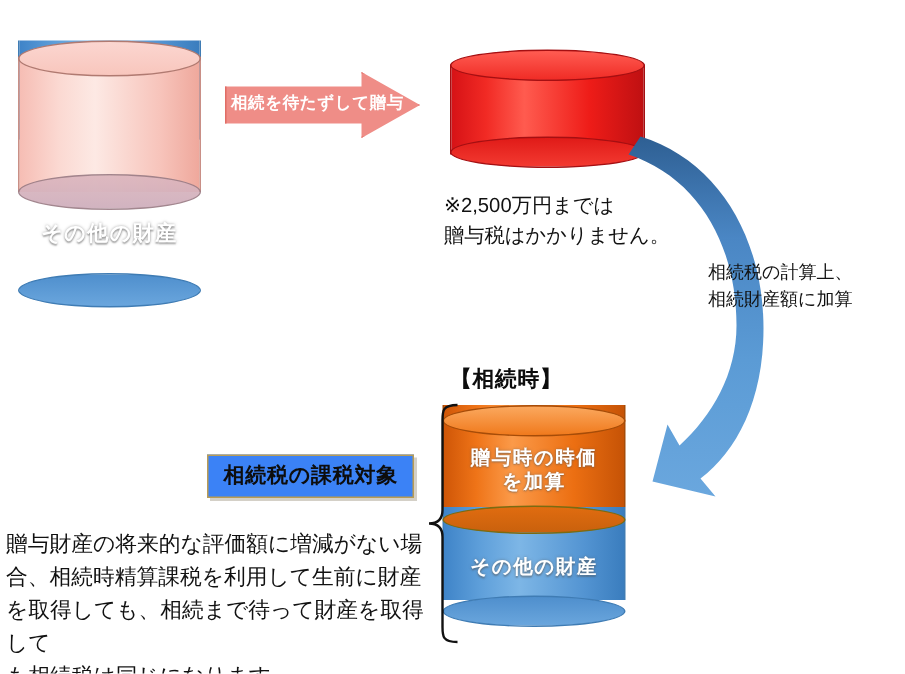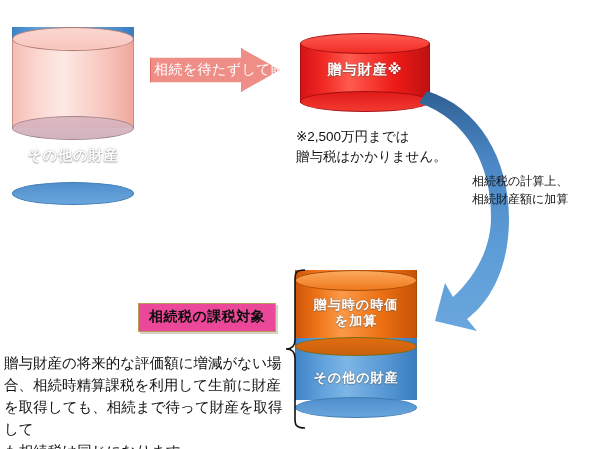--- a/index.html
+++ b/index.html
@@ -84,22 +84,22 @@
     width: 130px; height: 44px;
   }
   #arrow-gift .shape {
     position: absolute; inset: 0;
     background: #ef8d87;
     border: 1px solid #e06d66;
     clip-path: polygon(0% 22%, 70% 22%, 70% 0%, 100% 50%, 70% 100%, 70% 78%, 0% 78%);
   }
   #arrow-gift .txt {
     position: absolute; left: 4px; top: 13px; width: 92px;
-    text-align: left; color: #ffffff; font-size: 14px;
-    font-weight: normal; letter-spacing: .4px; white-space: nowrap;
+    text-align: left; color: #ffffff; font-size: 11px;
+    font-weight: bold; letter-spacing: .4px; white-space: nowrap;
   }
 
   
   #cyl-gift {
     left: 300px; top: 33px; width: 130px; height: 80px;
   }
   #cyl-gift .body {
     top: 10px; height: 60px;
     background: linear-gradient(to right,
         #d61216 0%, #f12a24 18%, #ff5b4f 38%, #ee1c18 72%, #bf1012 100%);
@@ -169,21 +169,21 @@
     background: linear-gradient(to bottom, #4f8fcd, #6aa6dd);
     border: 1px solid #3f7cb4;
   }
   #cyl-inherit .lbl-added { top: 27px; font-size: 13px; }
   #cyl-inherit .lbl-other { top: 100px; font-size: 13px; }
 
   
   #label-taxable {
     position: absolute; left: 138px; top: 303px;
     padding: 4px 10px 5px;
-    background: #ec4899;
+    background: #3b82f6;
     border: 1px solid #b99c55;
     box-shadow: 2px 2px 0 rgba(120,110,80,.32);
     font-size: 14px; font-weight: bold; color: #0d0d0d;
     letter-spacing: .5px; white-space: nowrap;
   }
 
   
   #bracket { position: absolute; left: 283px; top: 268px; width: 26px; height: 162px; }
 
   
@@ -193,40 +193,40 @@
     white-space: pre-line;
   }
 </style>
 </head>
 <body>
 
 <div class="stage">
 
   <div class="heading" id="heading-now">【現時点】</div>
 
+  <div class="heading" id="heading-inherit">【相続時】</div>
 
   <div class="cyl" id="cyl-current">
     <div class="body pink-body"></div>
     <div class="blue-body"></div>
     <div class="ellipse-bot blue-bot"></div>
     <div class="ellipse-top mid-ellipse"></div>
     <div class="ellipse-top pink-top"></div>
     <div class="cyl-label lbl-other">その他の財産</div>
   </div>
 
   <div id="arrow-gift">
     <div class="shape"></div>
     <div class="txt">相続を待たずして贈与</div>
   </div>
 
   <div class="cyl" id="cyl-gift">
     <div class="body"></div>
     <div class="ellipse-bot bot"></div>
     <div class="ellipse-top top"></div>
-    <div class="cyl-label lbl">贈与財産※</div>
   </div>
 
   <div id="note-gift-tax">※2,500万円までは
 贈与税はかかりません。</div>
 
   <div id="curved-arrow">
     <svg width="130" height="260" viewBox="0 0 130 260">
       <defs>
         <linearGradient id="cagrad" x1="0" y1="0" x2="0" y2="1">
           <stop offset="0%" stop-color="#2e5f93"></stop>

